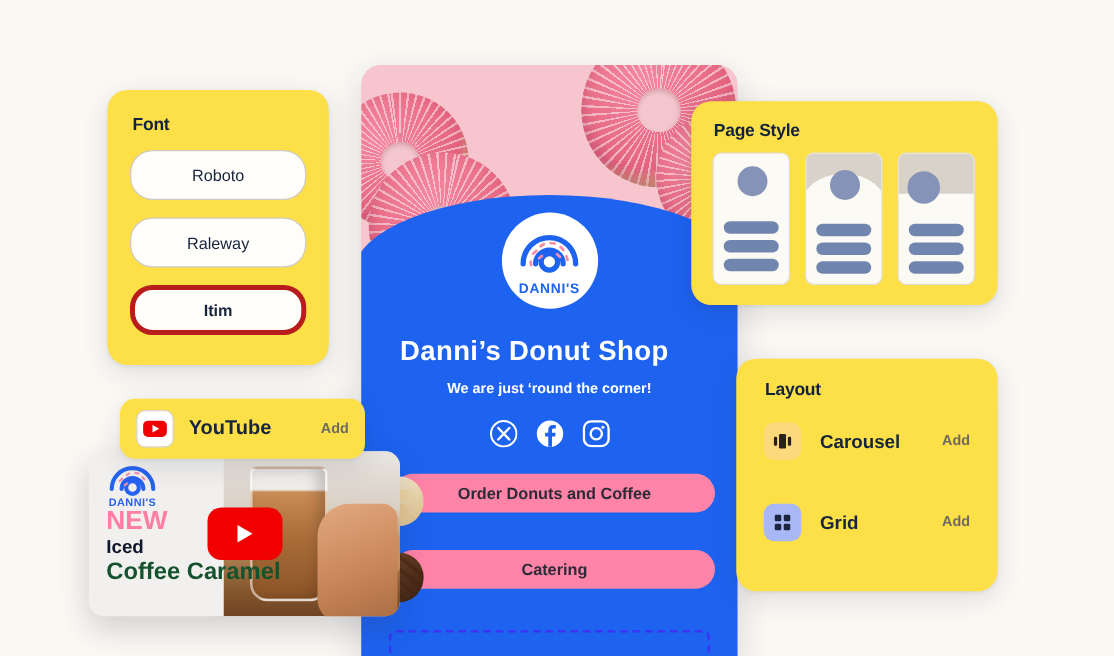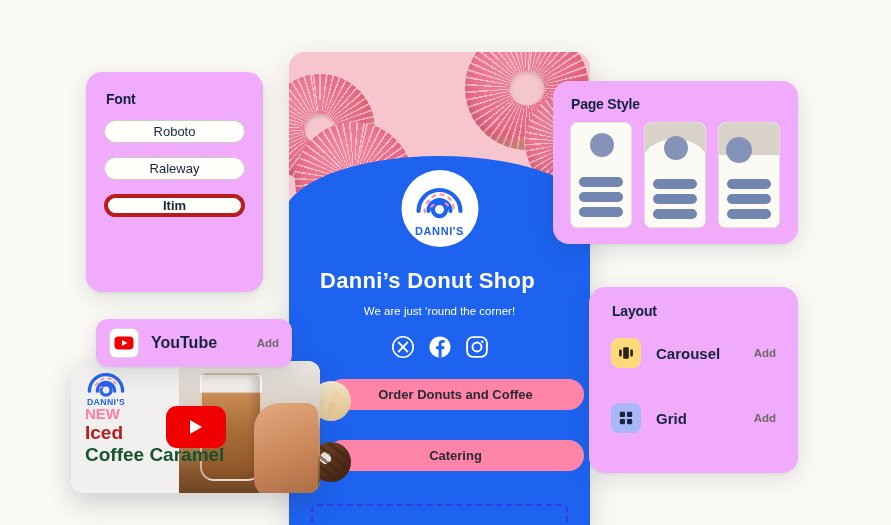--- a/index.html
+++ b/index.html
@@ -7,35 +7,35 @@
   body {
     background: #FBF9F4;
     font-family: "Liberation Sans", sans-serif;
     position: relative;
   }
   .stage { position: absolute; inset: 0; }
 
   
   .panel {
     position: absolute;
-    background: #f0abfc;
+    background: #fde047;
     border-radius: 16px;
     box-shadow: 0 6px 22px rgba(40,40,60,.13), 0 1px 3px rgba(40,40,60,.07);
   }
   .panel-title {
     font-weight: bold;
     color: #12223E;
     letter-spacing: -0.2px;
   }
 
   
   #font-panel { left: 86px; top: 72px; width: 177px; height: 220px; padding: 16px 18px; }
   #font-panel .panel-title { font-size: 14px; margin: 3px 0 13px 2px; }
   .font-opt {
-    height: 23px; width: 141px;
+    height: 40px; width: 141px;
     border: 1px solid #CFCBC2;
     border-radius: 18px;
     background: #FFFEFA;
     display: flex; align-items: center; justify-content: center;
     font-size: 13px; color: #16243C;
     margin-bottom: 14px;
     cursor: pointer;
   }
   .font-opt.selected { border: 4px solid #b91c1c; font-weight: bold; }
 
@@ -87,30 +87,30 @@
     display:flex; align-items:center; justify-content:center; flex-direction:column;
     z-index: 4;
   }
   .shop-name {
     position: absolute; top: 216px; left: 0; width: 277px; text-align: center;
     color: #FFFFFF; font-size: 22px; font-weight: bold; letter-spacing: .3px;
     z-index: 4;
   }
   .tagline {
     position: absolute; top: 253px; left: 0; width: 301px; text-align: center;
-    color: #FFFFFF; font-size: 11.5px; font-weight: normal; z-index: 4;
+    color: #FFFFFF; font-size: 11.5px; font-weight: bold; z-index: 4;
   }
   .socials {
     position: absolute; top: 284px; left: 0; width: 301px;
     display: flex; justify-content: center; gap: 15px; z-index: 4;
   }
   .socials svg { display:block; }
 
   .link-btn {
-    position: absolute; left: 38px; width: 257px; height: 31px;
+    position: absolute; left: 26px; width: 257px; height: 31px;
     background: #FF84A8; border-radius: 22px;
     display: flex; align-items: center; z-index: 4;
     cursor: pointer;
   }
   .link-btn .thumb {
     position: absolute; left: -16px; width: 40px; height: 40px;
     border-radius: 50%; overflow: hidden; top: 2px;
   }
   .link-btn .lbl {
     width: 100%; text-align: center; font-size: 13px;
@@ -180,22 +180,22 @@
   
   #video-card {
     position: absolute; left: 71px; top: 361px; width: 249px; height: 132px;
     border-radius: 12px; overflow: hidden; z-index: 25;
     box-shadow: 0 10px 26px rgba(40,40,60,.20);
     background: #EDEDEB;
   }
   .vid-left { position:absolute; left:0; top:0; width:108px; height:100%; background:#F1F0EE; }
   .vid-logo { position: absolute; left: 12px; top: 8px; }
   .vid-txt { position: absolute; left: 14px; top: 44px; line-height: 1.16; }
-  .vid-new  { font-size: 15px; font-weight: bold; color: #FF7FA3; }
-  .vid-l2   { font-size: 19px; font-weight: bold; color: #b91c1c; }
+  .vid-new  { font-size: 21px; font-weight: bold; color: #FF7FA3; }
+  .vid-l2   { font-size: 15px; font-weight: bold; color: #0f172a; }
   .vid-l3   { font-size: 19px; font-weight: bold; color: #14532d; white-space: nowrap; }
   .vid-photo {
     position:absolute; right:0; top:0; width:148px; height:100%;
     background:
       radial-gradient(ellipse at 78% 62%, #C98E5E 0 22%, rgba(0,0,0,0) 23%),
       linear-gradient(180deg, #E9E6E2 0%, #D9CFC4 34%, #B98A5C 58%, #8A5A30 82%, #6E4422 100%);
   }
   .glass {
     position:absolute; left: 28px; top: 12px; width: 62px; height: 108px;
     border-radius: 6px 6px 14px 14px;

